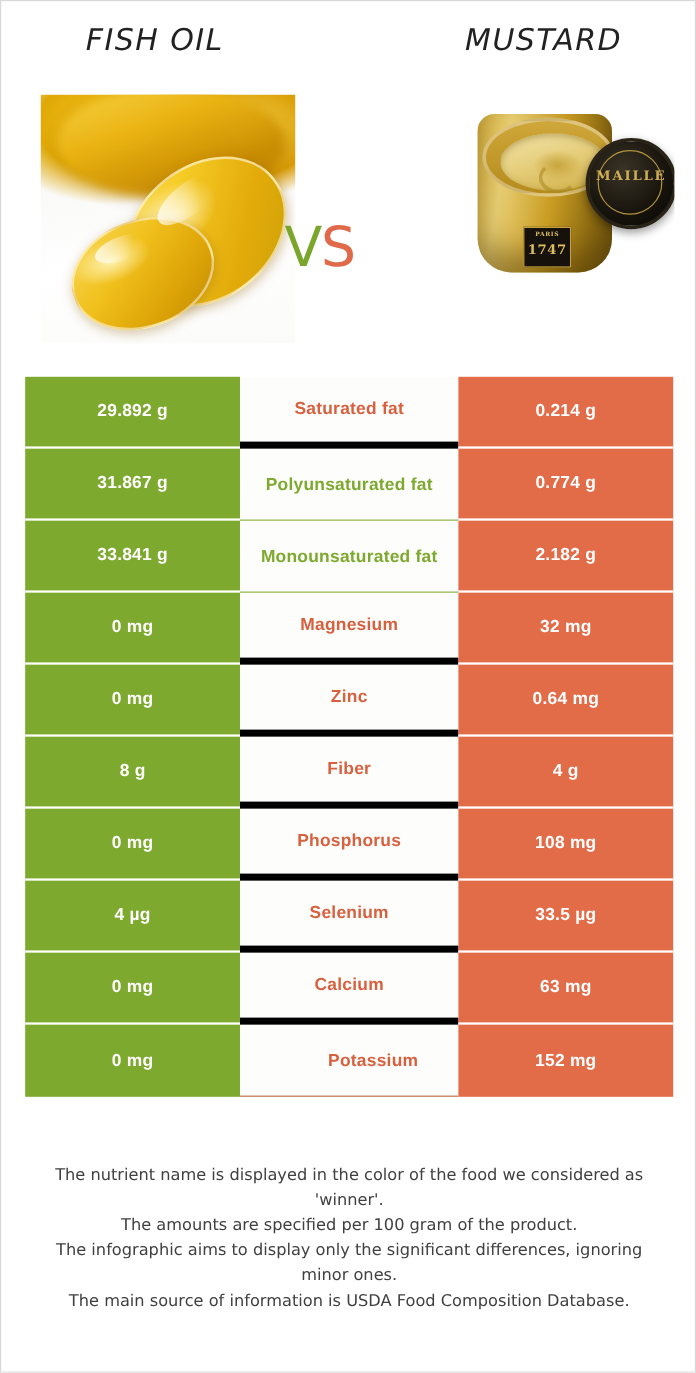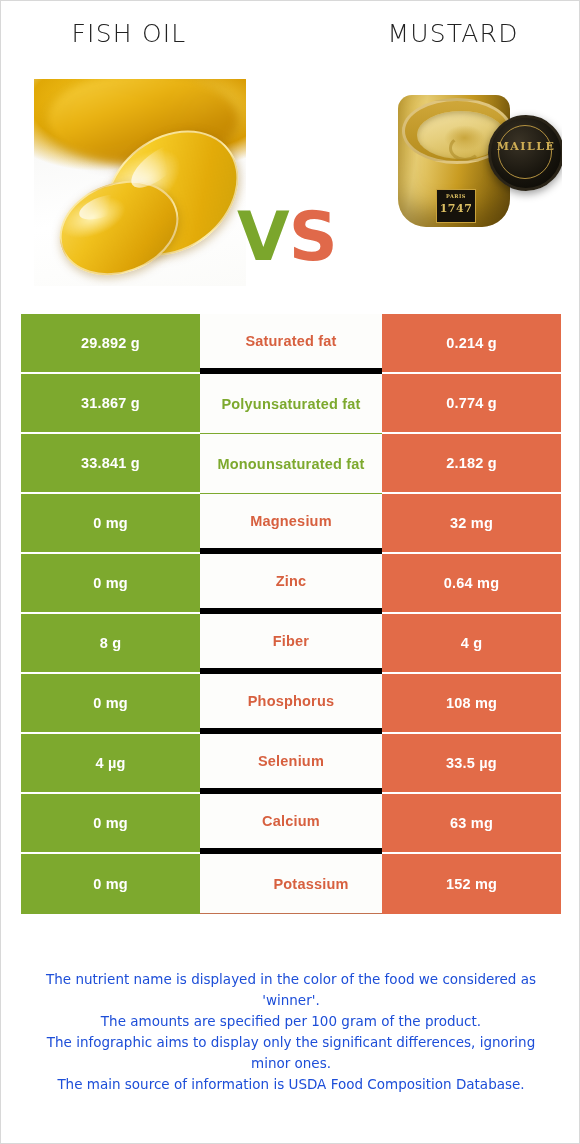--- a/index.html
+++ b/index.html
@@ -30,20 +30,21 @@
   .title {
     position: absolute;
     top: 18px;
     font-size: 25px;
     font-weight: 300;
     letter-spacing: 1.2px;
     color: #222222;
     text-transform: uppercase;
     white-space: nowrap;
     font-family: "DejaVu Sans", "Liberation Sans", sans-serif;
+    font-style: italic;
   }
   .title-left  { left: 0; width: 256px; text-align: center; }
   .title-right { left: 324px; width: 256px; text-align: center; }
 
   
   .hero {
     position: relative;
     height: 230px;
   }
 
@@ -185,23 +186,23 @@
     font-size: 11px;
     letter-spacing: 1.5px;
     font-weight: bold;
     font-family: "DejaVu Serif", "Liberation Serif", serif;
   }
 
   
   .vs {
     position: absolute;
     left: 236px;
-    top: 132px;
-    font-size: 68px;
-    font-weight: bold;
+    top: 112px;
+    font-size: 46px;
+    font-weight: normal;
     letter-spacing: -1px;
     line-height: 1;
     font-family: "DejaVu Sans", "Liberation Sans", sans-serif;
   }
   .vs .v { color: #7ba62c; }
   .vs .s { color: #e0694a; }
 
   
   .table {
     position: absolute;
@@ -245,21 +246,21 @@
 
   
   .footer {
     position: absolute;
     left: 24px;
     top: 968px;
     width: 532px;
     text-align: center;
     font-size: 13.5px;
     line-height: 21px;
-    color: #1d4ed8;
+    color: #404040;
     font-family: "DejaVu Sans", "Liberation Sans", sans-serif;
   }
   .footer p { margin: 0; }
 </style>
 </head>
 <body>
 
 <div id="page">
 
   <div class="header">

